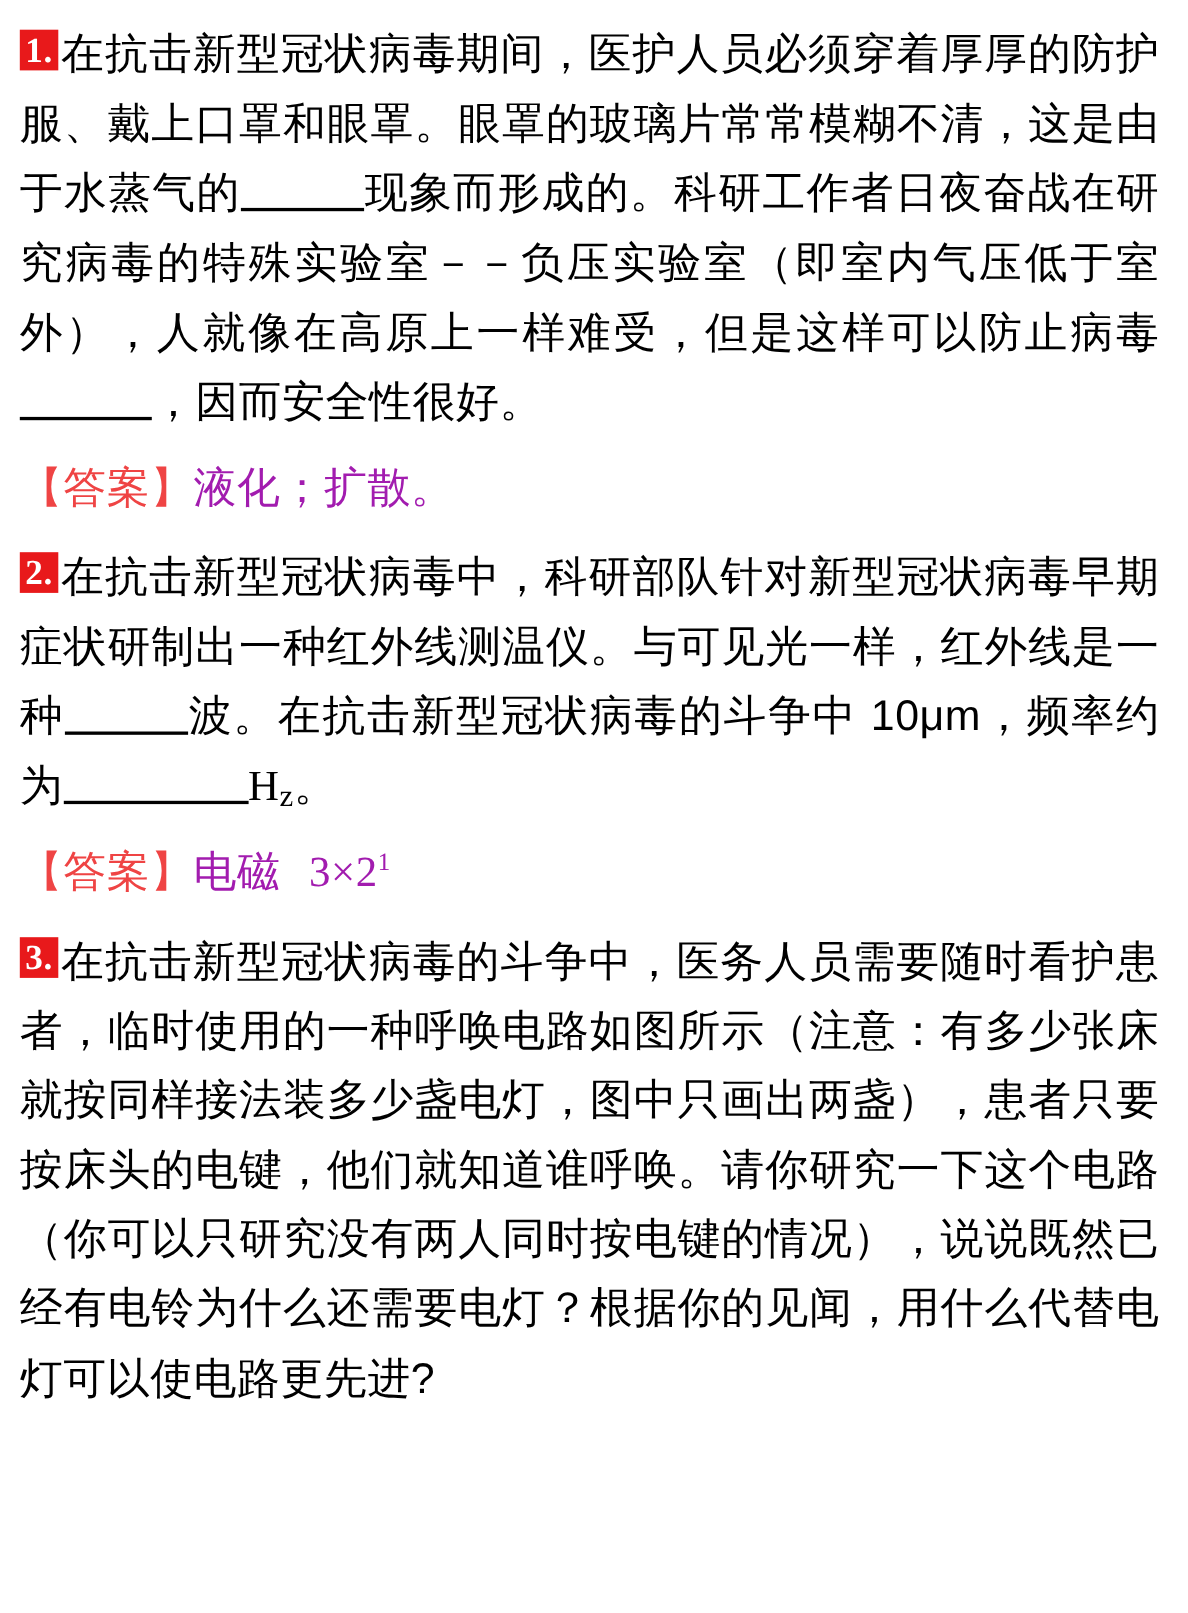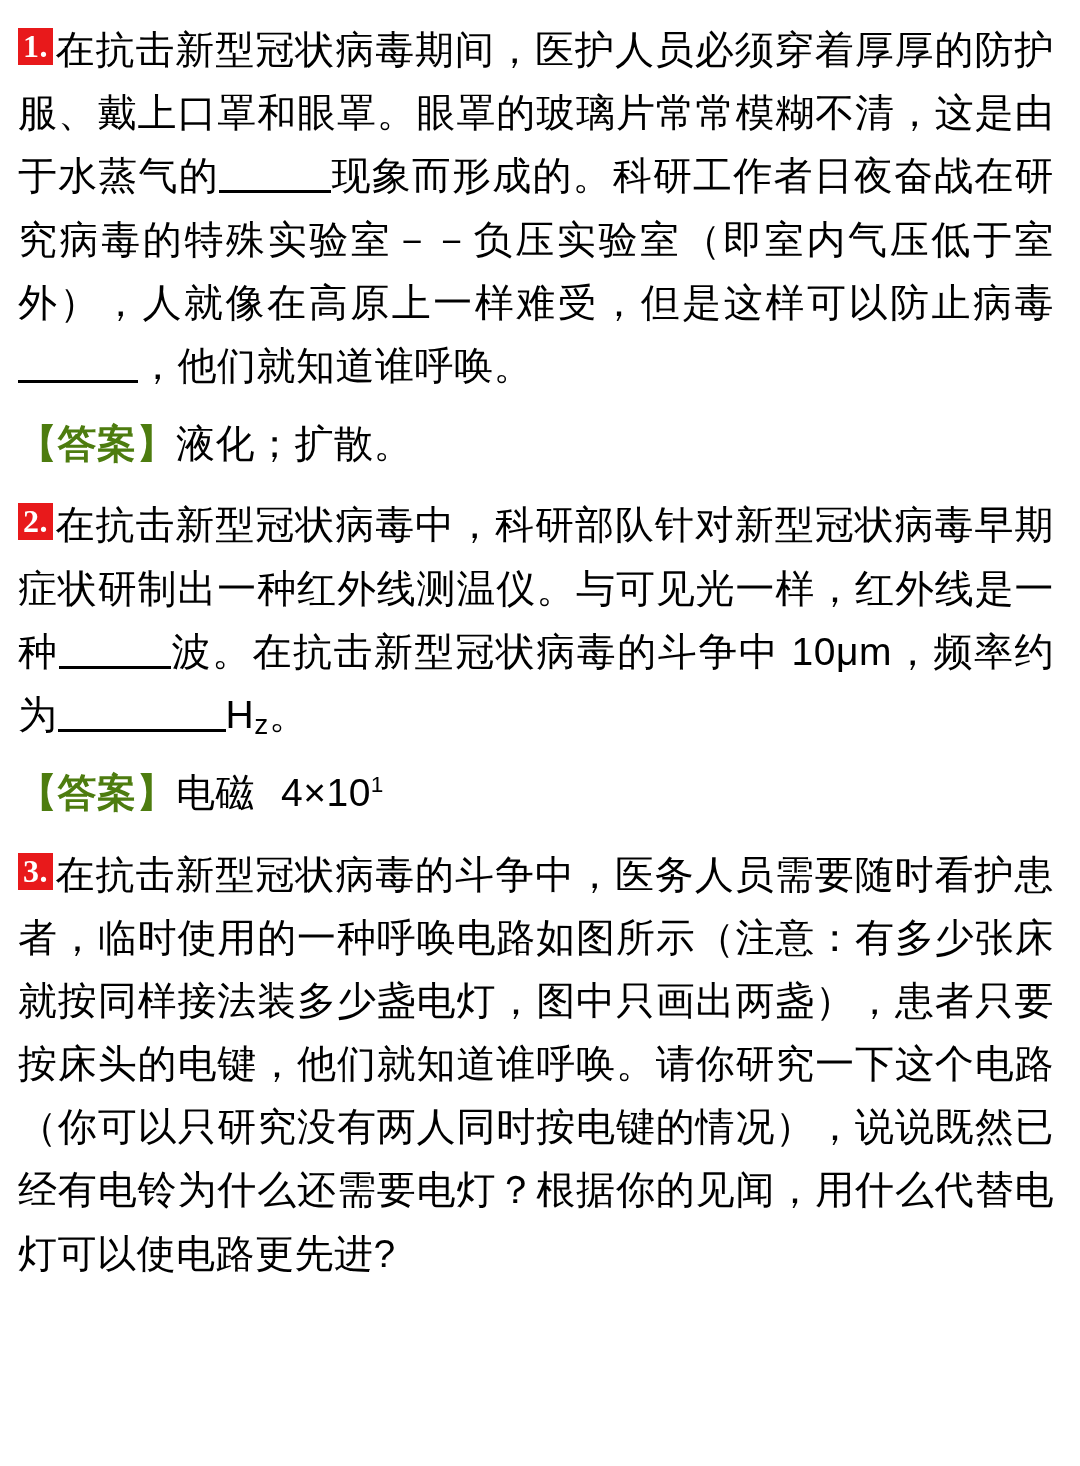--- a/index.html
+++ b/index.html
@@ -51,64 +51,64 @@
   .blank-sm { width: 112px; }
   .blank-md { width: 120px; }
   .blank-lg { width: 168px; }
   .answer {
     font-size: 39px;
     line-height: 1.6;
     margin: 16px 0 18px 0;
     letter-spacing: 0.5px;
   }
   .ans-tag {
-    color: #4d7c0f;
-    font-weight: bold;
+    color: #ef4444;
+    font-weight: normal;
   }
   .ans-text {
-    color: #000000;
+    color: #a21caf;
   }
   .latin {
-    font-family: Liberation Sans, sans-serif;
+    font-family: Liberation Serif, serif;
   }
   sup {
     font-size: 0.58em;
     vertical-align: super;
     line-height: 0;
   }
   .sub {
     font-size: 0.72em;
     vertical-align: -0.22em;
     line-height: 0;
   }
   .spacer-sm { display: inline-block; width: 26px; }
 </style>
 </head>
 <body>
 
 <div class="page">
 
   <div class="question">
     <div class="q-body">
-      <span class="qnum">1.</span><span>在抗击新型冠状病毒期间，医护人员必须穿着厚厚的防护服、戴上口罩和眼罩。眼罩的玻璃片常常模糊不清，这是由于水蒸气的</span><span class="blank blank-sm"></span><span>现象而形成的。科研工作者日夜奋战在研究病毒的特殊实验室－－负压实验室（即室内气压低于室外），人就像在高原上一样难受，但是这样可以防止病毒</span><span class="blank blank-md"></span><span>，他们就知道谁呼唤。</span>
+      <span class="qnum">1.</span><span>在抗击新型冠状病毒期间，医护人员必须穿着厚厚的防护服、戴上口罩和眼罩。眼罩的玻璃片常常模糊不清，这是由于水蒸气的</span><span class="blank blank-sm"></span><span>现象而形成的。科研工作者日夜奋战在研究病毒的特殊实验室－－负压实验室（即室内气压低于室外），人就像在高原上一样难受，但是这样可以防止病毒</span><span class="blank blank-md"></span><span>，因而安全性很好。</span>
     </div>
   </div>
 
   <div class="answer">
     <span class="ans-tag">【答案】</span><span class="ans-text">液化；扩散。</span>
   </div>
 
   <div class="question">
     <div class="q-body">
       <span class="qnum">2.</span><span>在抗击新型冠状病毒中，科研部队针对新型冠状病毒早期症状研制出一种红外线测温仪。与可见光一样，红外线是一种</span><span class="blank blank-sm"></span><span>波。在抗击新型冠状病毒的斗争中 10μm，频率约为</span><span class="blank blank-lg"></span><span class="latin">H<span class="sub">z</span>。</span>
     </div>
   </div>
 
   <div class="answer">
-    <span class="ans-tag">【答案】</span><span class="ans-text">电磁</span><span class="spacer-sm"></span><span class="ans-text latin"><span>4×10</span><sup>1</sup></span>
+    <span class="ans-tag">【答案】</span><span class="ans-text">电磁</span><span class="spacer-sm"></span><span class="ans-text latin"><span>3×2</span><sup>1</sup></span>
   </div>
 
   <div class="question">
     <div class="q-body">
       <span class="qnum">3.</span><span>在抗击新型冠状病毒的斗争中，医务人员需要随时看护患者，临时使用的一种呼唤电路如图所示（注意：有多少张床就按同样接法装多少盏电灯，图中只画出两盏），患者只要按床头的电键，他们就知道谁呼唤。请你研究一下这个电路（你可以只研究没有两人同时按电键的情况），说说既然已经有电铃为什么还需要电灯？根据你的见闻，用什么代替电灯可以使电路更先进?</span>
     </div>
   </div>
 
 </div>
 

